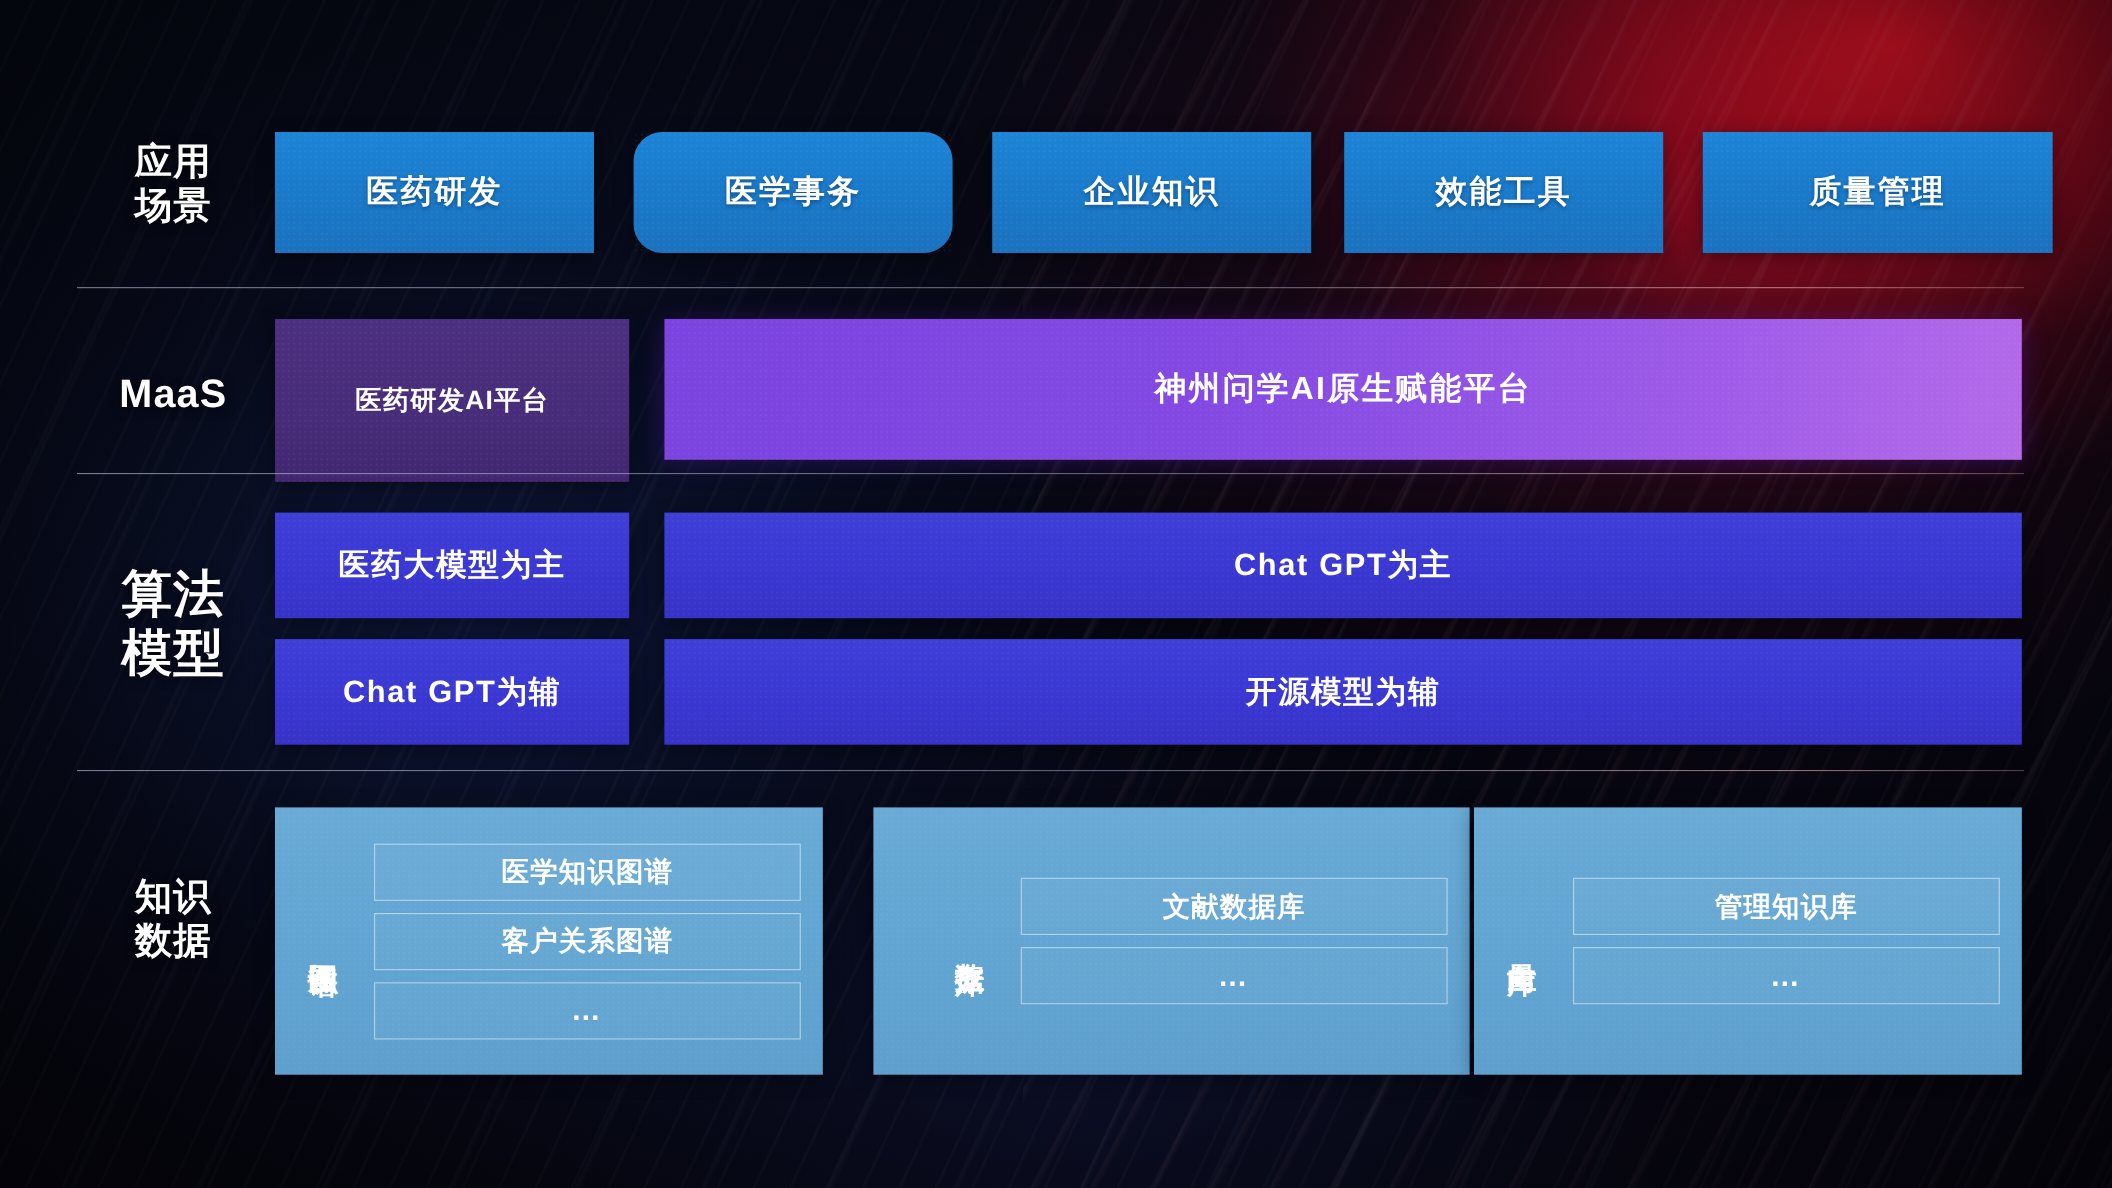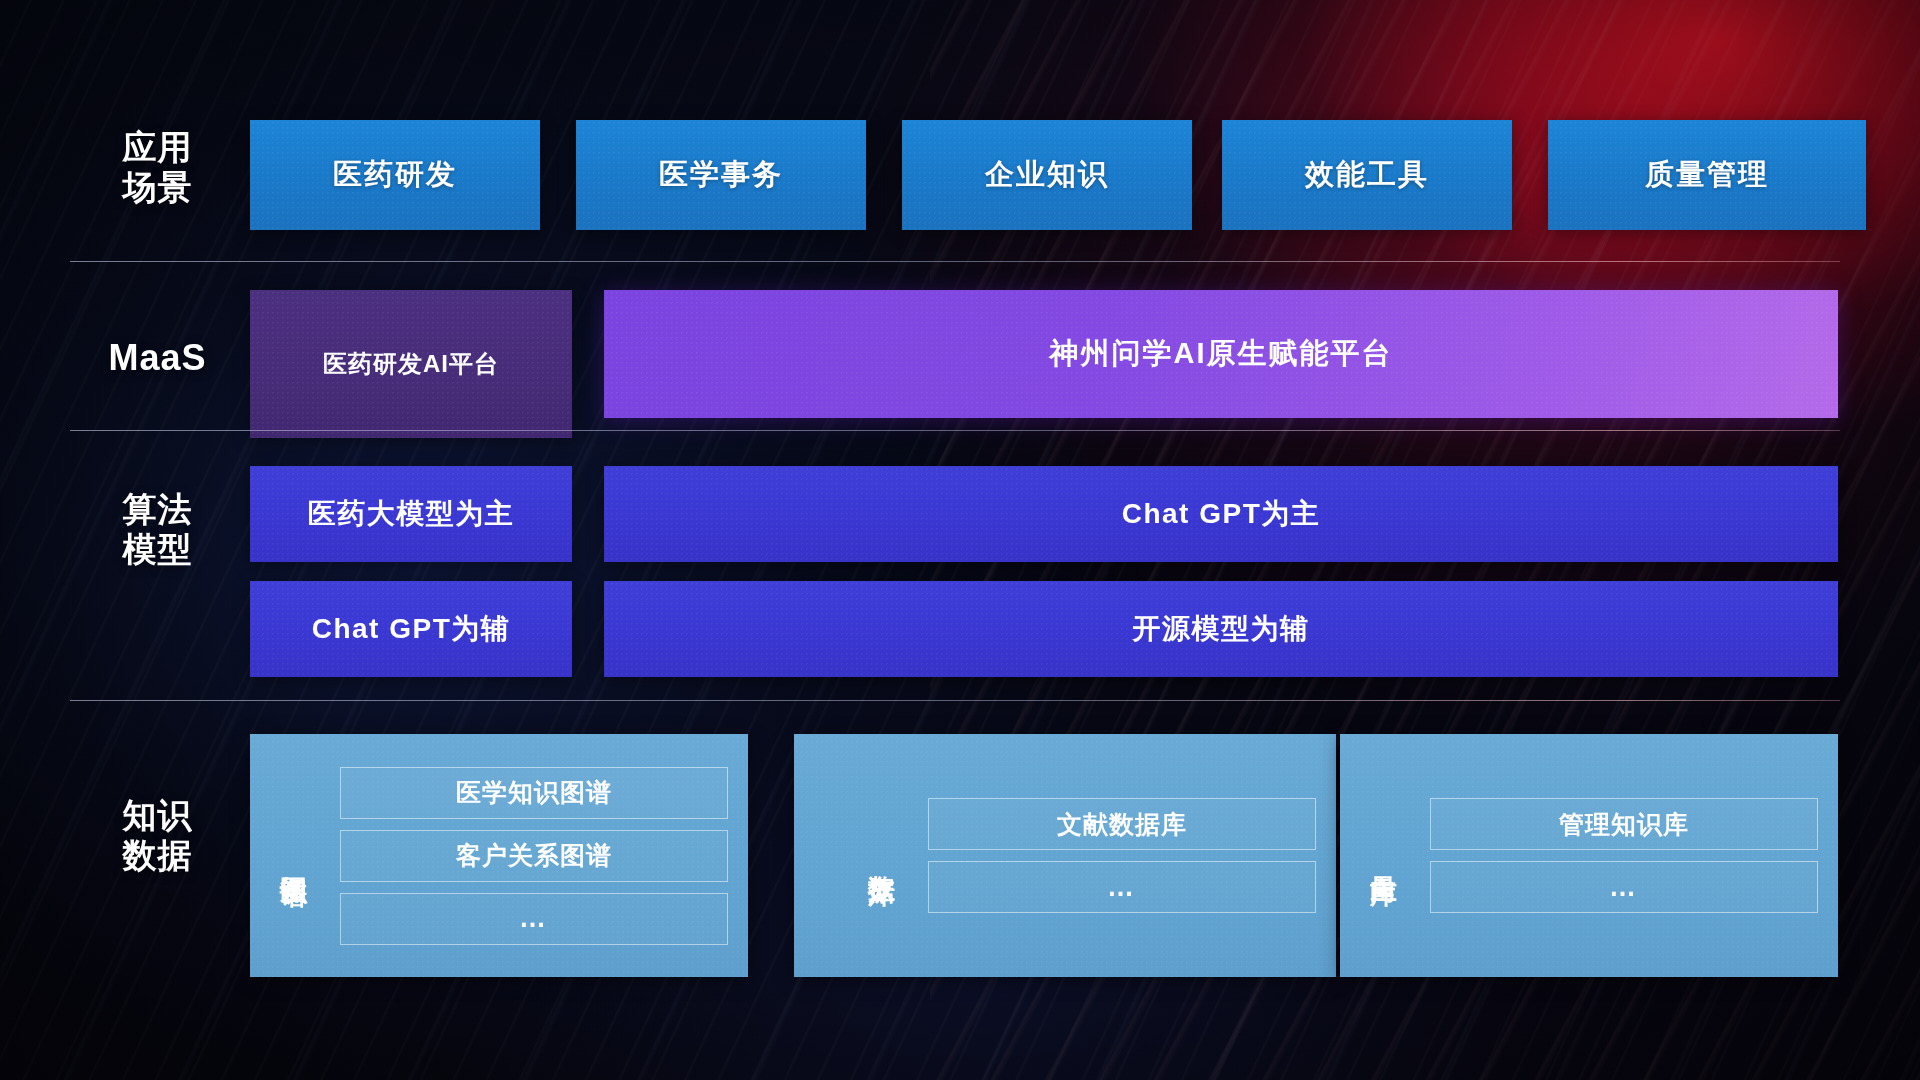--- a/index.html
+++ b/index.html
@@ -160,39 +160,39 @@
 
   <div id="content">
 
     <div class="row">
       <div class="rowlabel" style="top:128px; font-size:34px;font-family:Liberation Serif, serif;">
         <div>应用</div>
         <div>场景</div>
       </div>
 
       <div class="appbox" style="left:250px;  width:290px; top:120px;">医药研发</div>
-      <div class="appbox" style="left:576px;  width:290px; top:120px;">医学事务</div>
+      <div class="appbox" style="left:576px;  width:290px; top:120px;border-radius:26px;">医学事务</div>
       <div class="appbox" style="left:902px;  width:290px; top:120px;">企业知识</div>
       <div class="appbox" style="left:1222px; width:290px; top:120px;">效能工具</div>
       <div class="appbox" style="left:1548px; width:318px; top:120px;">质量管理</div>
 
       <div class="divider" style="top:261px;"></div>
     </div>
 
     <div class="row">
       <div class="rowlabel" style="top:337px; font-size:36px;">MaaS</div>
 
       <div class="maas-left" style="left:250px; width:322px; top:290px;">医药研发AI平台</div>
       <div class="maas-right" style="left:604px; width:1234px; top:290px;">神州问学AI原生赋能平台</div>
 
       <div class="divider" style="top:430px;"></div>
     </div>
 
     <div class="row">
-      <div class="rowlabel" style="top:489px; font-size:34px;">
+      <div class="rowlabel" style="top:512px; font-size:46px;">
         <div>算法</div>
         <div>模型</div>
       </div>
 
       <div class="algbox" style="left:250px; width:322px; top:466px;">医药大模型为主</div>
       <div class="algbox" style="left:604px; width:1234px; top:466px;">Chat GPT为主</div>
 
       <div class="algbox" style="left:250px; width:322px; top:581px;">Chat GPT为辅</div>
       <div class="algbox" style="left:604px; width:1234px; top:581px;">开源模型为辅</div>
 

